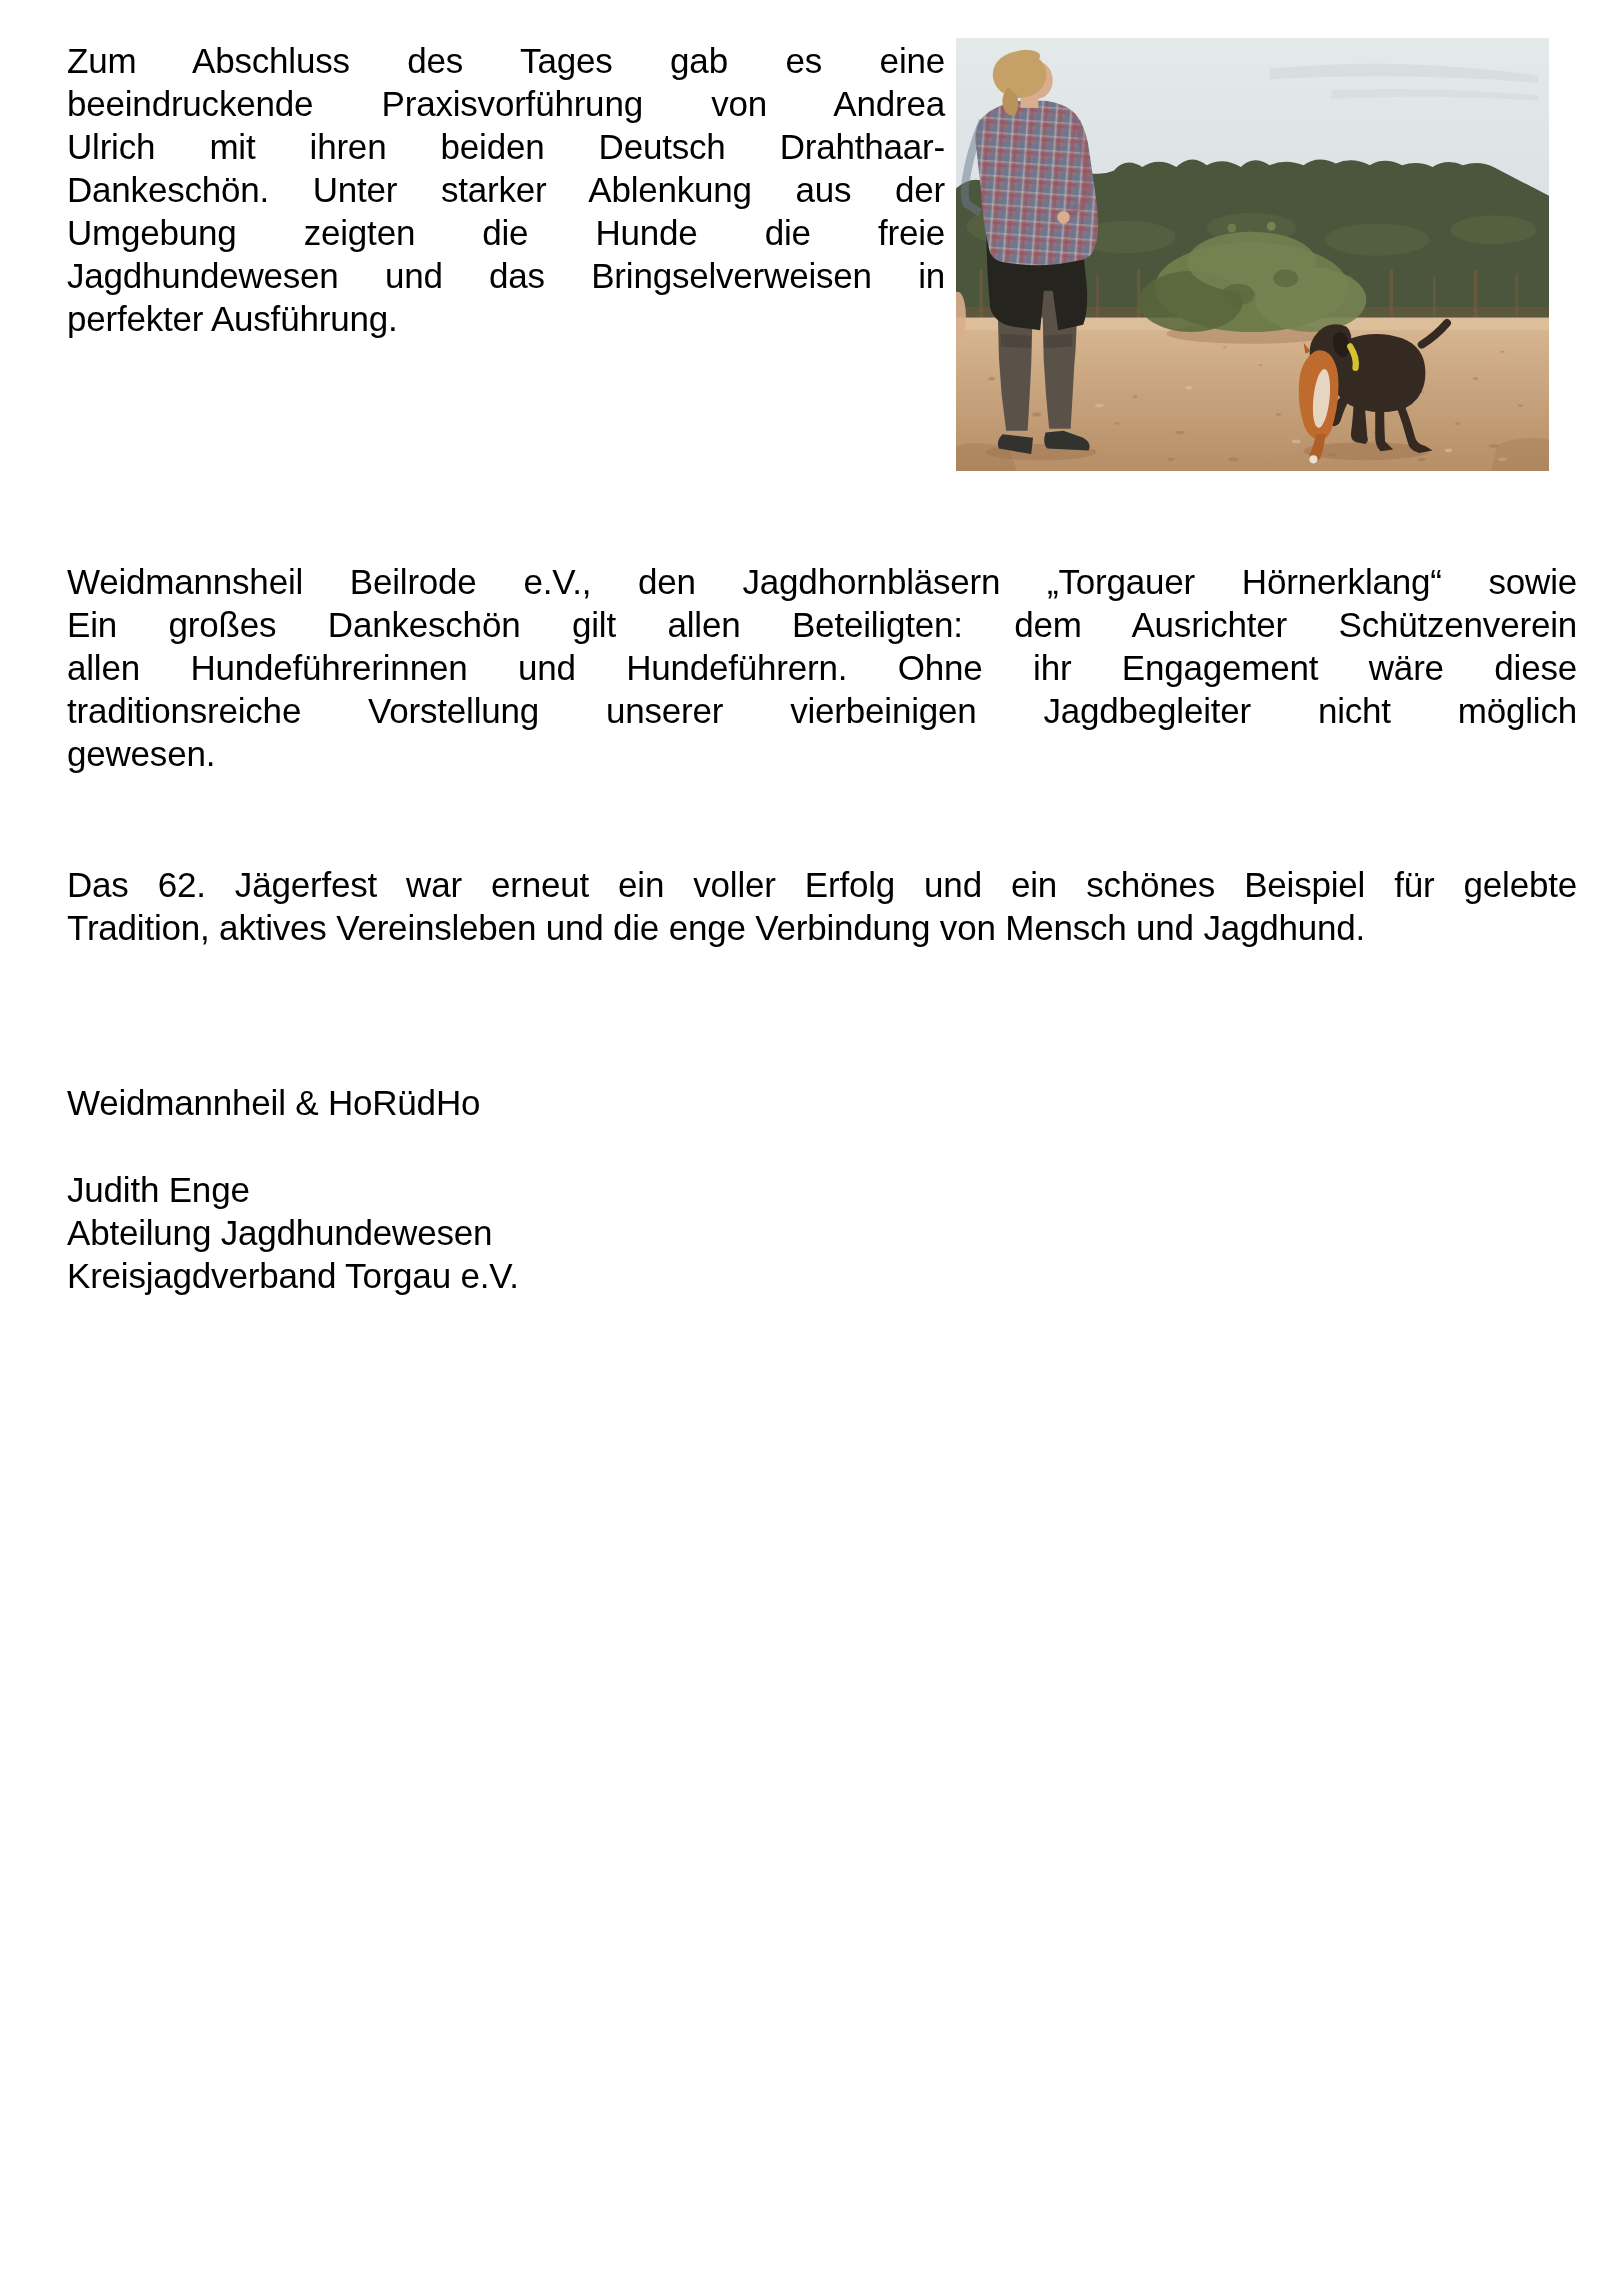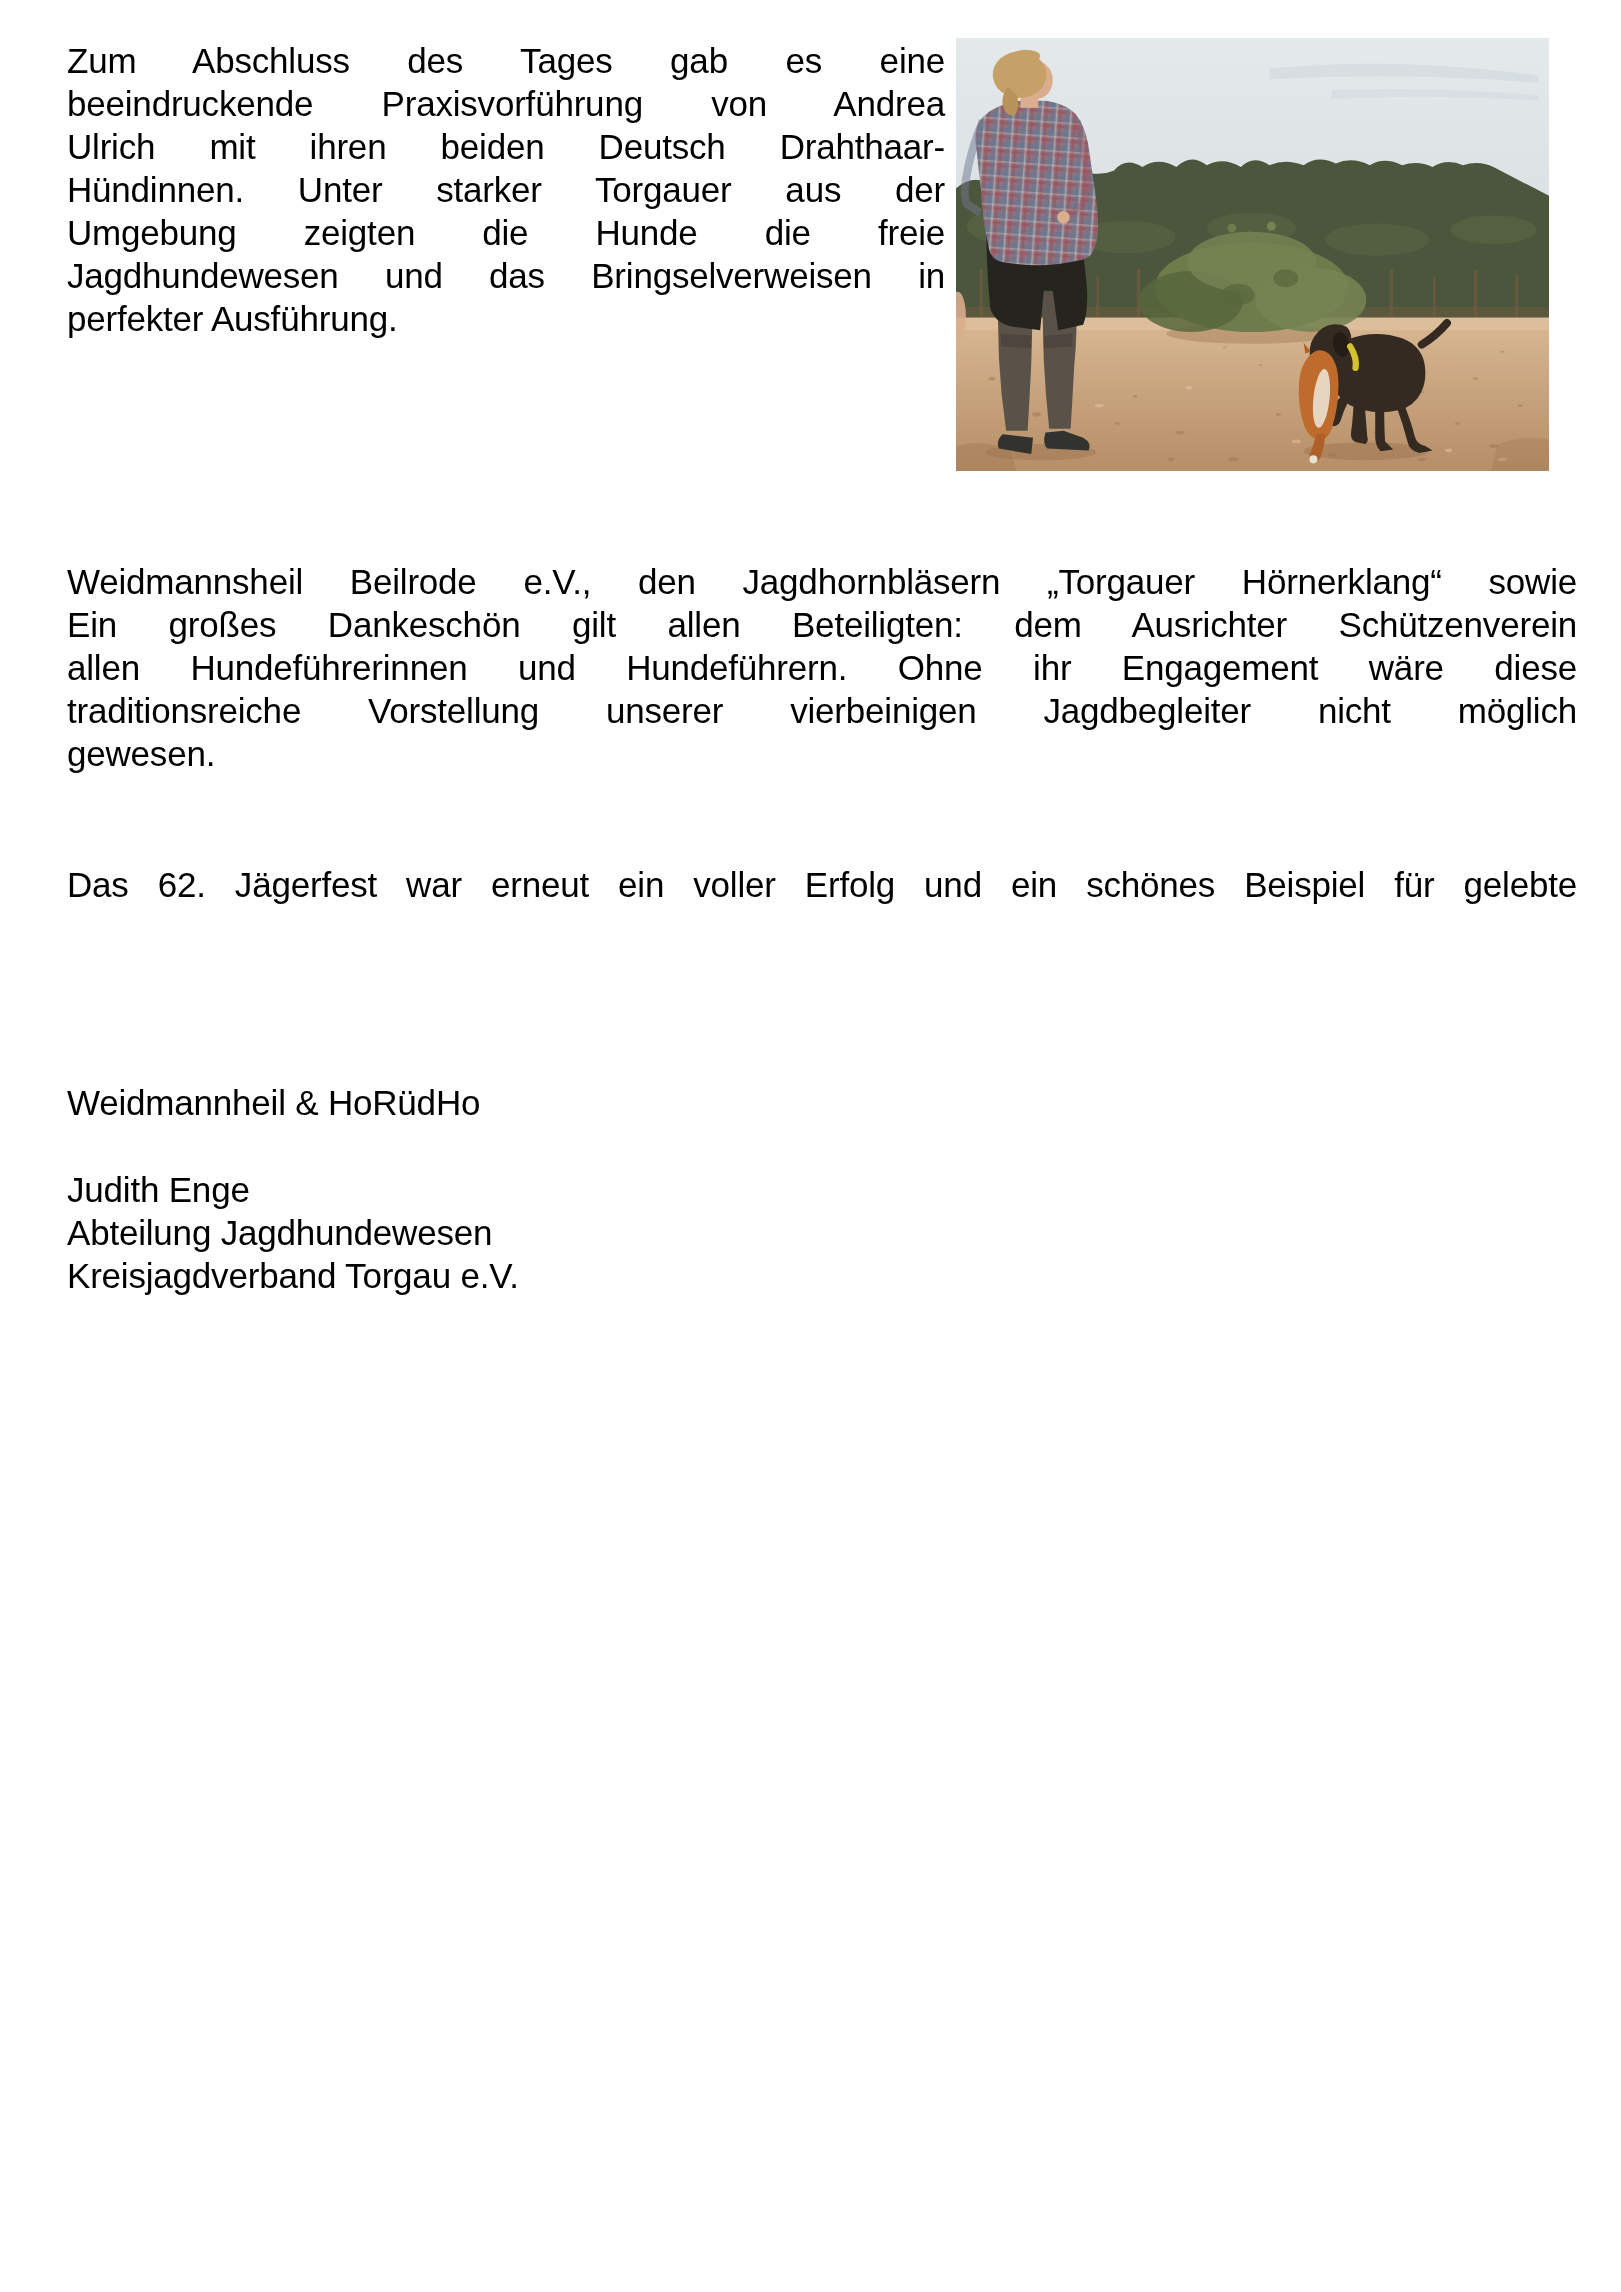--- a/index.html
+++ b/index.html
@@ -42,39 +42,40 @@
 </style>
 </head>
 <body>
 
 <div class="page">
 
   <div class="tb narrow" id="p1">
     <span class="line">Zum Abschluss des Tages gab es eine</span>
     <span class="line">beeindruckende Praxisvorführung von Andrea</span>
     <span class="line">Ulrich mit ihren beiden Deutsch Drahthaar-</span>
-    <span class="line">Hündinnen. Unter starker Torgauer aus der</span>
+    <span class="line">Dankeschön. Unter starker Ablenkung aus der</span>
     <span class="line">Umgebung zeigten die Hunde die freie</span>
     <span class="line">Jagdhundewesen und das Bringselverweisen in</span>
     <span class="line last">perfekter Ausführung.</span>
   </div>
 
   <div class="tb narrow" id="p2">
   </div>
 
   <div class="tb wide" id="p3">
     <span class="line">Weidmannsheil Beilrode e.V., den Jagdhornbläsern „Torgauer Hörnerklang“ sowie</span>
     <span class="line">Ein großes Dankeschön gilt allen Beteiligten: dem Ausrichter Schützenverein</span>
     <span class="line">allen Hundeführerinnen und Hundeführern. Ohne ihr Engagement wäre diese</span>
     <span class="line">traditionsreiche Vorstellung unserer vierbeinigen Jagdbegleiter nicht möglich</span>
     <span class="line last">gewesen.</span>
   </div>
 
   <div class="tb wide" id="p4">
     <span class="line">Das 62. Jägerfest war erneut ein voller Erfolg und ein schönes Beispiel für gelebte</span>
+    <span class="line last">Tradition, aktives Vereinsleben und die enge Verbindung von Mensch und Jagdhund.</span>
   </div>
 
   <div class="tb wide" id="salutation">
     <span class="line last">Weidmannheil &amp; HoRüdHo</span>
   </div>
 
   <div class="tb wide" id="signature">
     <span class="line last">Judith Enge</span>
     <span class="line last">Abteilung Jagdhundewesen</span>
     <span class="line last">Kreisjagdverband Torgau e.V.</span>

